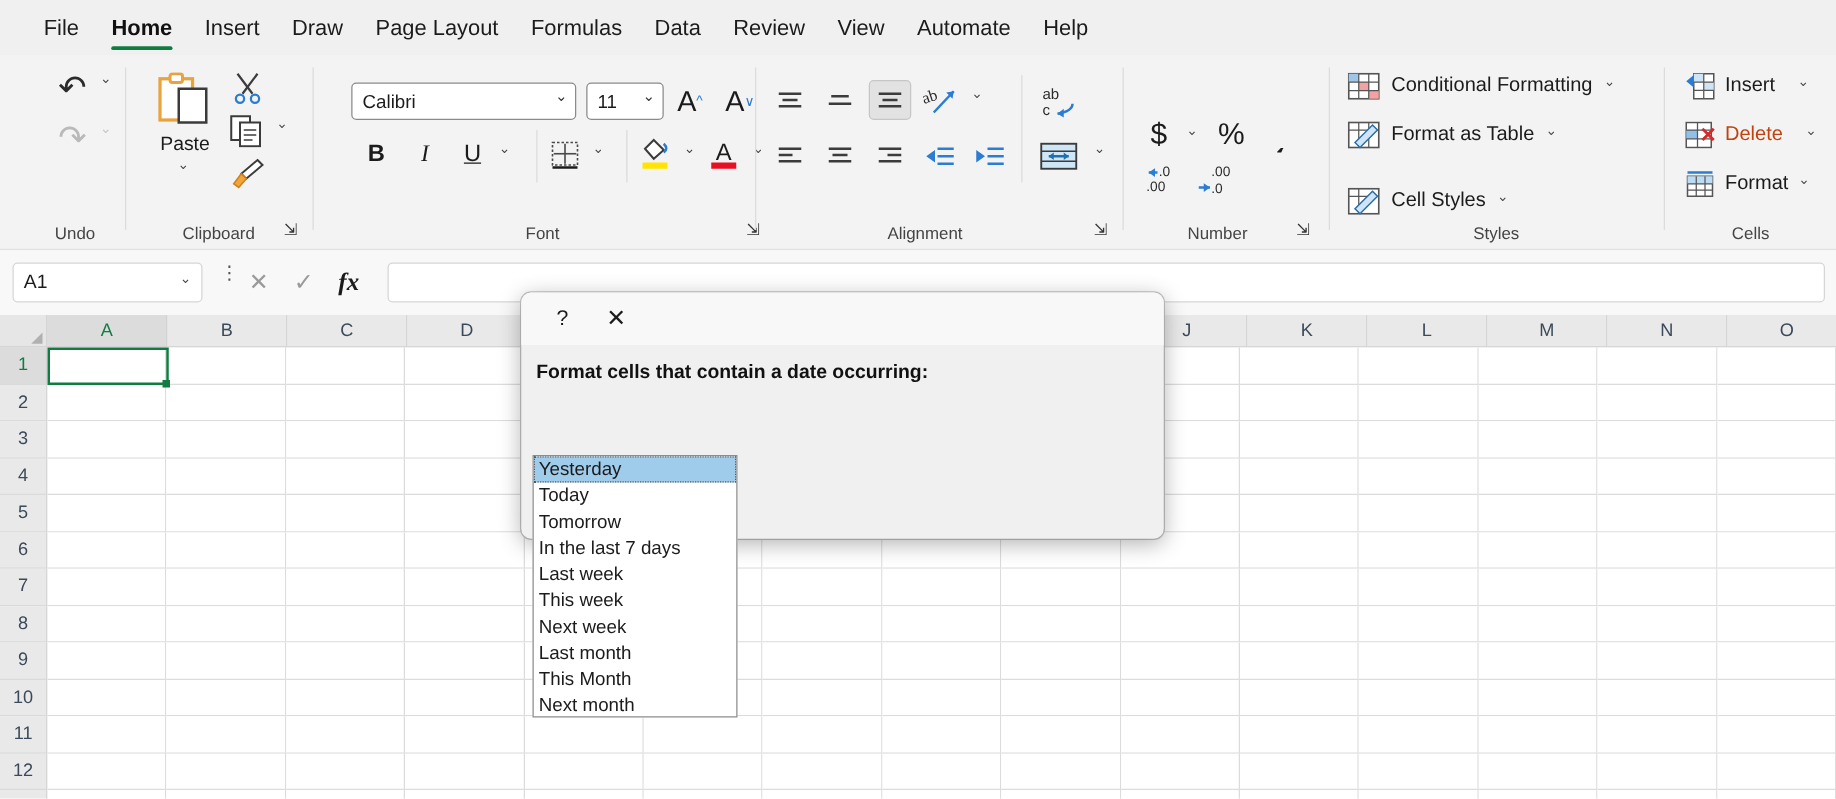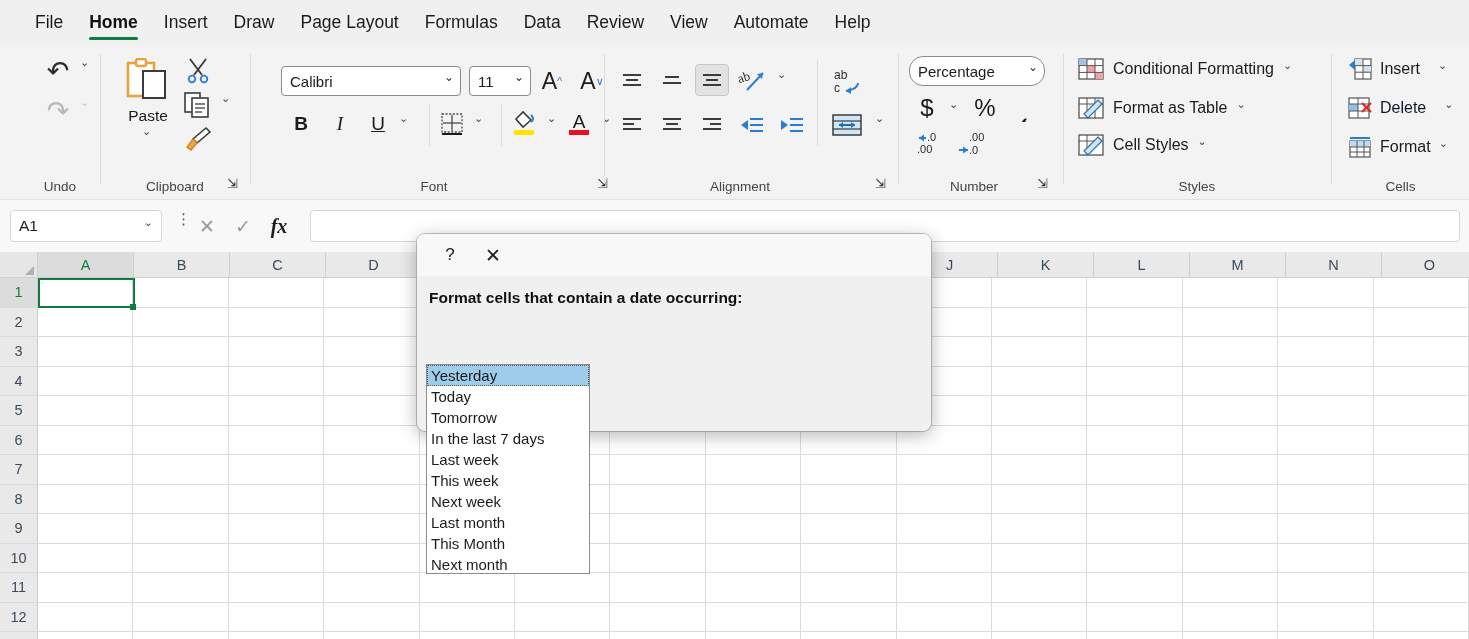--- a/index.html
+++ b/index.html
@@ -372,24 +372,20 @@
           <path d="M25 13 L21 10 L21 16 Z" fill="#1f6fb2"></path>
         </svg>
       </div>
       <span class="chev" style="position:absolute; left:270px; top:72px;"></span>
       <div class="glabel" style="width:270px;">Alignment</div>
       <div class="dlglaunch" style="right:4px;">⇲</div>
     </div>
     <div class="gsep" style="left:898px;"></div>
 
     <div class="rgroup" style="left:899px; width:162px;">
-      <div class="combo" style="left:10px; top:12px; width:136px; height:30px; border-radius:14px;">
-        <span class="cv">Percentage</span>
-        <span class="ca chev"></span>
-      </div>
       <div class="fbtn" style="left:14px; top:50px; width:28px; height:28px; font-size:24px;">
         <span>$</span>
       </div>
       <span class="chev" style="position:absolute; left:50px; top:58px;"></span>
       <div class="fbtn" style="left:72px; top:50px; width:28px; height:28px; font-size:24px;">
         <span>%</span>
       </div>
       <div class="fbtn" style="left:112px; top:50px; width:28px; height:28px; font-size:26px; font-weight:bold;">
         <span>͵</span>
       </div>
@@ -438,21 +434,21 @@
                 <rect x="1" y="2" width="24" height="20" fill="#fff" stroke="#555" stroke-width="1.3"></rect>
                 <line x1="1" y1="8" x2="25" y2="8" stroke="#555" stroke-width="1"></line>
                 <line x1="9" y1="2" x2="9" y2="22" stroke="#555" stroke-width="1"></line>
                 <line x1="17" y1="2" x2="17" y2="22" stroke="#555" stroke-width="1"></line>
                 <path d="M20 4 L24 8 L10 22 L6 18 Z" fill="#cfe4f5" stroke="#2b6ea8" stroke-width="1.2"></path>
               </svg>
             </span>
             <span style="font-size: 16px; color: rgb(27, 27, 27); white-space: nowrap;">Format as Table</span>
             <span class="chev"></span>
           </div>
-          <div style="position: absolute; left: 14px; top: 84px; height: 34px; display: flex; align-items: center; gap: 9px;">
+          <div style="position: absolute; left: 14px; top: 100px; height: 34px; display: flex; align-items: center; gap: 9px;">
             <span style="display: flex; align-items: center;">
               <svg width="26" height="24" viewBox="0 0 26 24">
                 <rect x="1" y="2" width="24" height="20" fill="#fff" stroke="#555" stroke-width="1.3"></rect>
                 <line x1="1" y1="8" x2="25" y2="8" stroke="#555" stroke-width="1"></line>
                 <line x1="9" y1="2" x2="9" y2="22" stroke="#555" stroke-width="1"></line>
                 <path d="M20 4 L24 8 L10 22 L6 18 Z" fill="#cfe4f5" stroke="#2b6ea8" stroke-width="1.2"></path>
               </svg>
             </span>
             <span style="font-size: 16px; color: rgb(27, 27, 27); white-space: nowrap;">Cell Styles</span>
             <span class="chev"></span>
@@ -484,21 +480,21 @@
               <svg width="24" height="22" viewBox="0 0 24 22">
                 <rect x="1" y="1" width="20" height="20" fill="#fff" stroke="#555" stroke-width="1.2"></rect>
                 <rect x="1" y="7" width="9" height="7" fill="#8fc0e8"></rect>
                 <line x1="10" y1="1" x2="10" y2="21" stroke="#555" stroke-width="1"></line>
                 <line x1="1" y1="7" x2="21" y2="7" stroke="#555" stroke-width="1"></line>
                 <line x1="1" y1="14" x2="21" y2="14" stroke="#555" stroke-width="1"></line>
                 <line x1="14" y1="6" x2="23" y2="15" stroke="#d62a2a" stroke-width="2.2"></line>
                 <line x1="23" y1="6" x2="14" y2="15" stroke="#d62a2a" stroke-width="2.2"></line>
               </svg>
             </span>
-            <span style="font-size: 16px; color: #0f172a; white-space: nowrap;">Delete</span>
+            <span style="font-size: 16px; color: #c2410c; white-space: nowrap;">Delete</span>
             <span class="chev" style="margin-left: 10px;"></span>
           </div>
           <div style="position: absolute; left: 16px; top: 86px; height: 34px; display: flex; align-items: center; gap: 8px;">
             <span style="display: flex; align-items: center;">
               <svg width="24" height="22" viewBox="0 0 24 22">
                 <rect x="2" y="5" width="20" height="16" fill="#fff" stroke="#555" stroke-width="1.2"></rect>
                 <rect x="2" y="5" width="20" height="6" fill="#bcdcf3"></rect>
                 <line x1="9" y1="5" x2="9" y2="21" stroke="#555" stroke-width="1"></line>
                 <line x1="16" y1="5" x2="16" y2="21" stroke="#555" stroke-width="1"></line>
                 <line x1="2" y1="11" x2="22" y2="11" stroke="#555" stroke-width="1"></line>

